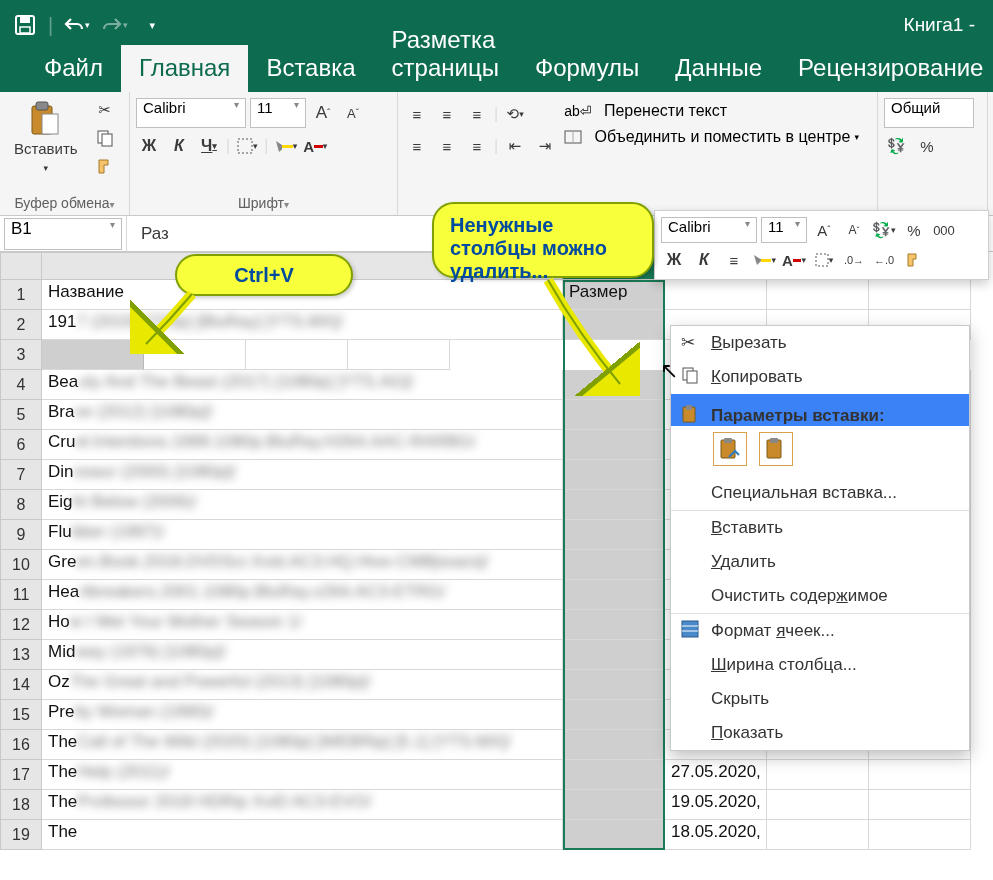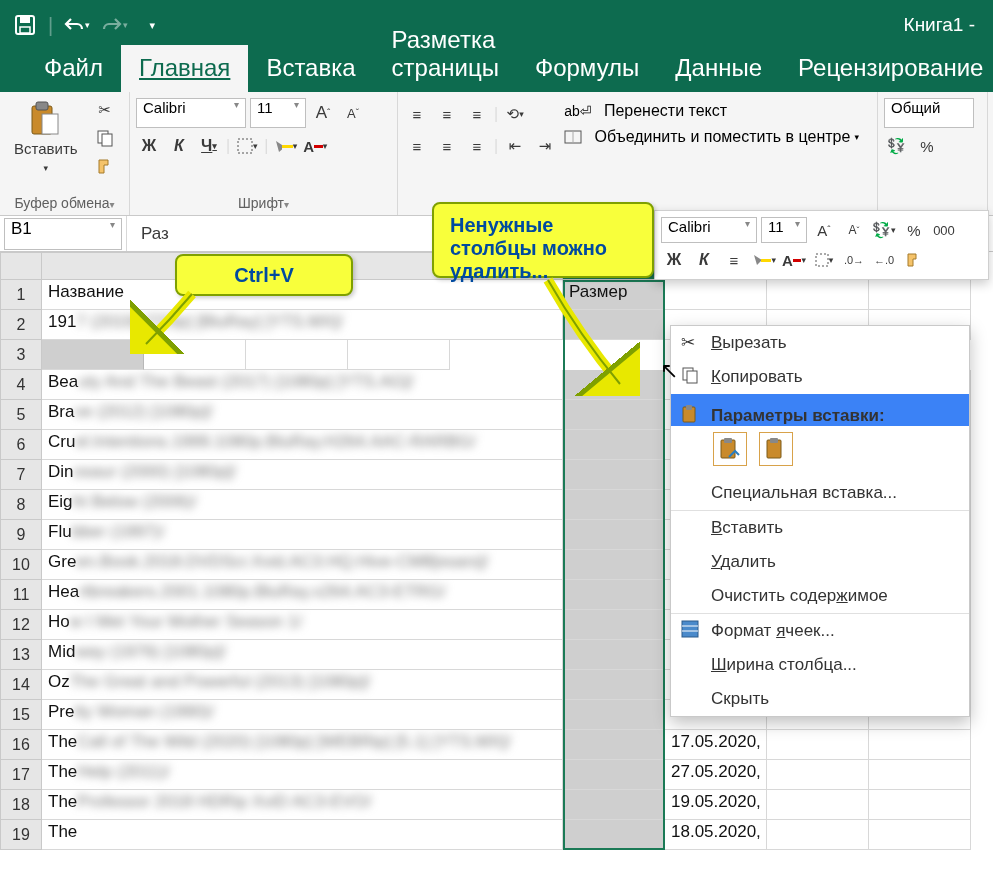--- a/index.html
+++ b/index.html
@@ -8,21 +8,21 @@
 
 .titlebar { background: #0d6b4f; height: 50px; display: flex; align-items: center; padding: 0 8px; color: #fff; }
 .qat { display: flex; gap: 4px; align-items: center; }
 .qat-btn { width: 34px; height: 34px; display: flex; align-items: center; justify-content: center; cursor: pointer; }
 .qat-sep { color: rgba(255,255,255,0.35); font-size: 20px; padding: 0 2px;}
 .title-wrap { flex: 1; text-align: right; color: #fff; font-size: 19px; padding-right: 10px; }
 
 
 .tabs { background: #0d6b4f; height: 42px; display: flex; align-items: flex-end; padding-left: 26px; }
 .tab { color: #fff; font-size: 24px; padding: 9px 18px 10px; cursor: pointer; }
-.tab.active { background: #f5f5f5; color: #0d6b4f; text-decoration: underline; }
+.tab.active { background: #f5f5f5; color: #0d6b4f; }
 
 
 .ribbon { background: #f5f5f5; border-bottom: 1px solid #c9c9c9; height: 124px; display: flex; position: relative; }
 .rgroup { border-right: 1px solid #d8d8d8; display: flex; flex-direction: column; justify-content: space-between; padding: 4px 6px 2px; }
 .rgroup-label { font-size: 14px; color: #5f5f5f; text-align: center; padding: 2px 0; display:flex; align-items:center; justify-content:center; }
 .rg-body { display: flex; align-items: flex-start; gap: 6px; flex:1;}
 .big-btn { text-align: center; font-size: 15px; color: #3a3a3a; padding: 4px 8px; }
 .big-btn .iconbox { width: 40px; height: 38px; margin: 0 auto 2px; }
 .col { display: flex; flex-direction: column; gap: 4px; padding-top:2px;}
 .row { display: flex; align-items: center; gap: 4px; }
@@ -70,21 +70,21 @@
 .ctx{position:absolute; left:670px; top:325px; width:300px; background:#fff; border:1px solid #c9c9c9; box-shadow:0 6px 16px rgba(0,0,0,0.25); font-size:17px; color:#333;}
 .ctx-item{display:flex; align-items:center; height:34px; padding:0 14px 0 40px; position:relative; cursor:pointer;}
 .ctx-item.header{background:#3b82f6; font-weight:bold; cursor:default; height:32px;align-items:flex-end;}
 .ctx-icon{position:absolute; left:10px; width:22px; height:22px;}
 .ctx-sep{height:1px; background:#e0e0e0;}
 .paste-opts{padding:6px 14px 10px 42px; display:flex; gap:12px;}
 .paste-opt{width:34px; height:34px; border:1px solid #d8a24a; background:#fff; display:flex;align-items:center;justify-content:center;}
 .underlet{text-decoration:underline;}
 
 
-.callout{position:absolute; background:#f8ff3b; border:2px solid #7fa000; border-radius:8px; font-size:20px; font-weight:bold; color:#004aa0; padding:10px 16px; box-shadow:2px 2px 4px rgba(0,0,0,0.2);}
+.callout{position:absolute; background:#f8ff3b; border:2px solid #7fa000; border-radius:22px; font-size:20px; font-weight:bold; color:#004aa0; padding:10px 16px; box-shadow:2px 2px 4px rgba(0,0,0,0.2);}
 .arrow{position:absolute; pointer-events:none;}
 
 
 .cursor-ico{position:absolute; font-size:22px; color:#000;}
 
 svg{display:block;}
 </style>
 </head>
 <body>
 
@@ -642,20 +642,23 @@
         </svg>
       </span>
       <span>Формат <span class="underlet">я</span>чеек...</span>
     </div>
   <div class="ctx-item">
       <span><span class="underlet">Ш</span><span id="ctxWid">ирина столбца...</span></span>
     </div>
   <div class="ctx-item">
       <span>Скрыть</span>
     </div>
+  <div class="ctx-item">
+      <span><span class="underlet">П</span><span id="ctxShow">оказать</span></span>
+    </div>
 </div>
 
 <div class="callout" style="left:175px; top:254px; width:178px; height:42px; display:flex;align-items:center;justify-content:center;">Ctrl+V</div>
 <div class="callout" style="left:432px; top:202px; width:222px; height:76px;">Ненужные столбцы можно удалить...</div>
 
 <svg class="arrow" style="left:130px; top:290px;" width="80" height="64">
     <defs>
       <marker id="ah1" markerWidth="12" markerHeight="12" refX="2" refY="5" orient="auto">
         <path d="M0,0 L0,10 L12,5 Z" fill="#e8e800" stroke="#7fa000"></path>
       </marker>

